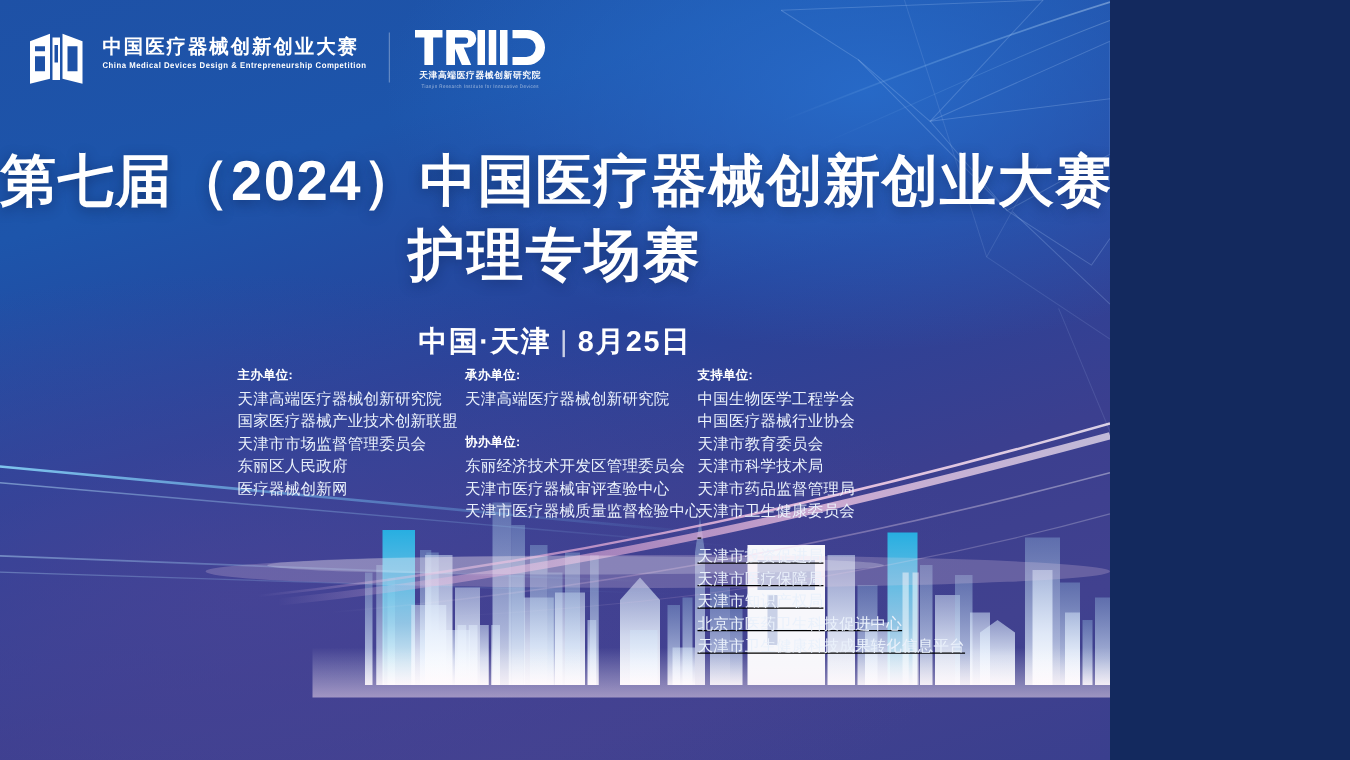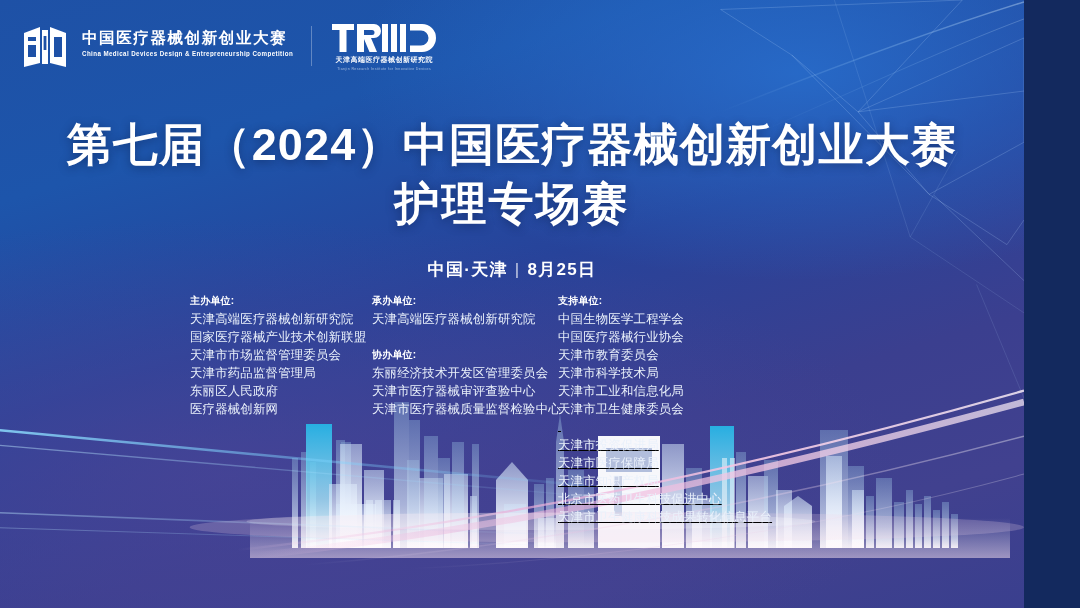--- a/index.html
+++ b/index.html
@@ -1,21 +1,21 @@
 <!DOCTYPE html>
 <html><head>
 <meta charset="utf-8">
 <style>
   * { margin:0; padding:0; box-sizing:border-box; }
   html,body { width:1080px; height:608px; overflow:hidden; background:#13295e; }
   body { font-family:"Liberation Sans","DejaVu Sans",sans-serif; }
 
   #poster {
     position:relative;
-    width:1024px; height:608px;
+    width:888px; height:608px;
     overflow:hidden;
     background:
       radial-gradient(ellipse 70% 55% at 78% 12%, rgba(40,110,205,.85) 0%, rgba(40,110,205,0) 62%),
       radial-gradient(ellipse 95% 60% at 22% 78%, rgba(74,68,150,.75) 0%, rgba(74,68,150,0) 70%),
       linear-gradient(163deg,#1e51a6 0%,#1d55ab 22%,#27439a 46%,#3b3f8f 68%,#41418f 84%,#3a3f8e 100%);
   }
 
   
   .geo { position:absolute; inset:0; pointer-events:none; }
 
@@ -61,21 +61,21 @@
     line-height:1.18; white-space:nowrap;
     text-shadow:0 2px 10px rgba(8,24,66,.45);
   }
   .title-2 {
     color:#fff; font-size:45px; font-weight:bold; letter-spacing:2px;
     line-height:1.18; margin-top:6px; white-space:nowrap;
     text-shadow:0 2px 10px rgba(8,24,66,.45);
   }
   .subtitle {
     position:absolute; left:0; right:0; top:258px; text-align:center; z-index:5;
-    color:#fff; font-size:17px; font-weight:bold; letter-spacing:1.3px;
+    color:#fff; font-size:23px; font-weight:bold; letter-spacing:1.3px;
     white-space:nowrap;
   }
   .subtitle .bar { display:inline-block; margin:0 7px; color:rgba(255,255,255,.75); font-weight:normal; }
 
   
   .orgs {
     position:absolute; top:292px; left:190px; z-index:5;
     display:flex; align-items:flex-start;
   }
   .col { display:flex; flex-direction:column; }
@@ -169,21 +169,20 @@
     <span>中国·天津</span><span class="bar">|</span><span>8月25日</span>
   </div>
 
   <div class="orgs">
 
     <div class="col col-1">
       <div class="hd">主办单位:</div>
       <div class="it">天津高端医疗器械创新研究院</div>
       <div class="it">国家医疗器械产业技术创新联盟</div>
       <div class="it">天津市市场监督管理委员会</div>
-      <div class="it">天津市药品监督管理局</div>
       <div class="it">东丽区人民政府</div>
       <div class="it">医疗器械创新网</div>
     </div>
 
     <div class="col col-2">
       <div class="hd">承办单位:</div>
       <div class="it">天津高端医疗器械创新研究院</div>
       <div class="gap"></div>
       <div class="hd">协办单位:</div>
       <div class="it">东丽经济技术开发区管理委员会</div>
@@ -191,21 +190,21 @@
       <div class="it">天津市医疗器械质量监督检验中心</div>
     </div>
 
     <div class="col-3">
       <div class="col sub-a">
         <div class="hd">支持单位:</div>
         <div class="it">中国生物医学工程学会</div>
         <div class="it">中国医疗器械行业协会</div>
         <div class="it">天津市教育委员会</div>
         <div class="it">天津市科学技术局</div>
-        <div class="it">天津市工业和信息化局</div>
+        <div class="it">天津市药品监督管理局</div>
         <div class="it">天津市卫生健康委员会</div>
       </div>
       <div class="col sub-b">
         <div class="hd">&nbsp;</div>
         <div class="it">天津市投资促进局</div>
         <div class="it">天津市医疗保障局</div>
         <div class="it">天津市知识产权局</div>
         <div class="it">北京市医药卫生科技促进中心</div>
         <div class="it">天津市卫生健康科技成果转化信息平台</div>
       </div>

